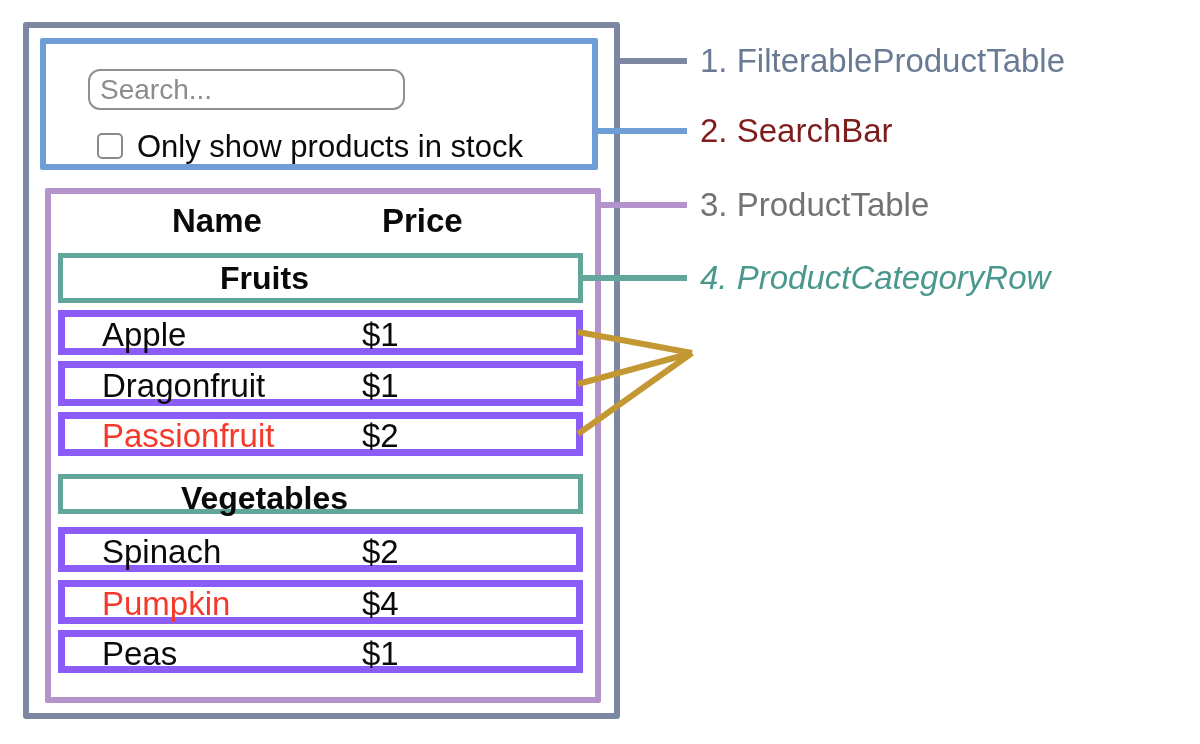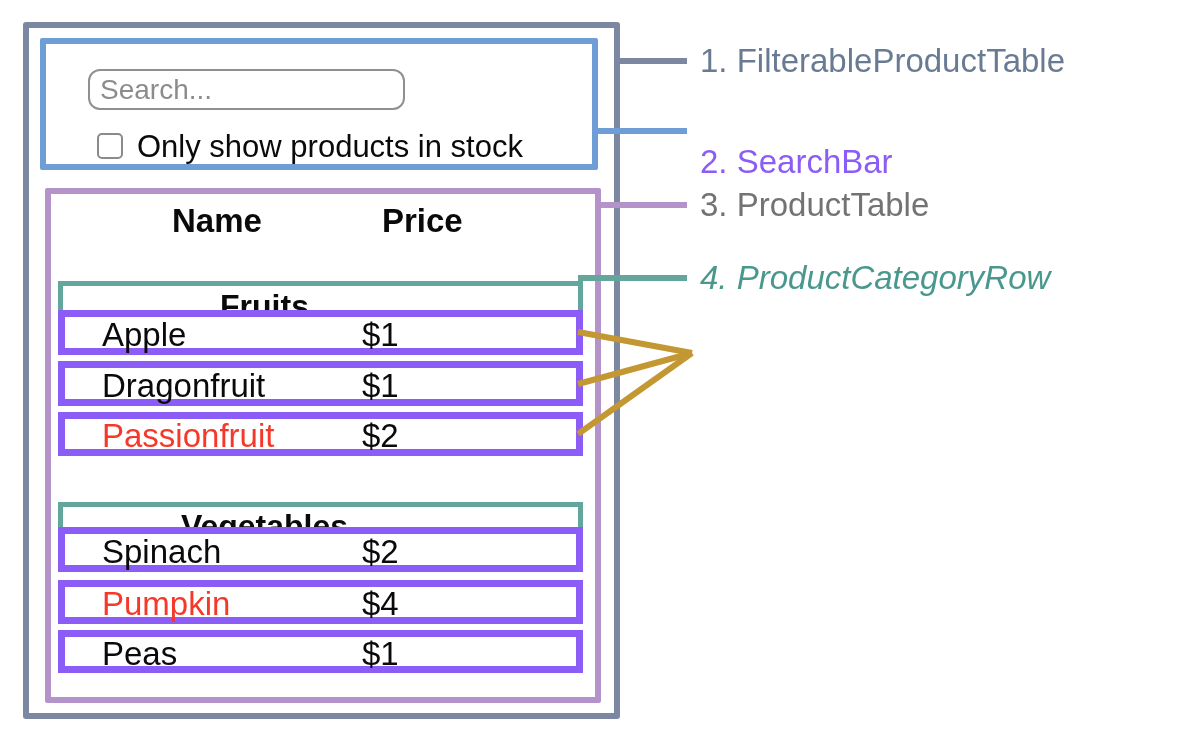--- a/index.html
+++ b/index.html
@@ -20,39 +20,39 @@
   .search-input::placeholder{color:#8c8c8c;opacity:1;}
   .checkbox{left:97px;top:133px;width:26px;height:26px;border:2px solid #8a8a8a;border-radius:5px;background:#fff;cursor:pointer;}
   .checkbox-label{left:137px;top:131px;font-size:31px;line-height:32px;color:#0a0a0a;white-space:nowrap;}
 
   
   .col-header{top:203px;font-size:33px;line-height:36px;font-weight:bold;color:#0a0a0a;white-space:nowrap;}
   .hdr-name{left:172px;}
   .hdr-price{left:382px;}
 
   .row{left:58px;width:525px;background:#fff;}
-  .cat-row{border:5px solid #63a79c;text-align:center;padding-right:112px;font-weight:bold;font-size:32px;color:#0a0a0a;margin-top:28px;}
+  .cat-row{border:5px solid #63a79c;text-align:center;padding-right:112px;font-weight:bold;font-size:32px;color:#0a0a0a;}
   .prod-row{border:7px solid #8b5cf6;}
   .p-name{position:absolute;left:37px;top:0;font-size:33px;color:#0a0a0a;white-space:nowrap;}
   .p-price{position:absolute;left:297px;top:0;font-size:33px;color:#0a0a0a;white-space:nowrap;}
   .oos{color:#f4392b;}
 
   .r-fruits{top:253px;height:50px;line-height:40px;}
   .r-apple{top:310px;height:45px;}  .r-apple .p-name,.r-apple .p-price{line-height:35px;}
   .r-dragonfruit{top:361px;height:45px;} .r-dragonfruit .p-name,.r-dragonfruit .p-price{line-height:35px;}
   .r-passionfruit{top:412px;height:44px;} .r-passionfruit .p-name,.r-passionfruit .p-price{line-height:34px;}
-  .r-vegetables{top:474px;height:48px;line-height:38px;}
+  .r-vegetables{top:474px;height:40px;line-height:38px;}
   .r-spinach{top:527px;height:45px;} .r-spinach .p-name,.r-spinach .p-price{line-height:35px;}
   .r-pumpkin{top:580px;height:44px;} .r-pumpkin .p-name,.r-pumpkin .p-price{line-height:34px;}
   .r-peas{top:630px;height:43px;}   .r-peas .p-name,.r-peas .p-price{line-height:33px;}
 
   
   .legend-label{left:700px;font-size:33px;line-height:38px;white-space:nowrap;}
   .ll-1{top:42px;color:#697a93;}
-  .ll-2{top:112px;color:#8b5cf6;margin-top:31px;}
+  .ll-2{top:112px;color:#7f1d1d;}
   .ll-3{top:186px;color:#737373;}
   .ll-4{top:259px;color:#4a988d;font-style:italic;}
   .ll-5{top:334px;left:706px;color:#ac8933;}
 
   .overlay{left:0;top:0;width:1200px;height:744px;pointer-events:none;}
 </style>
 </head>
 <body>
 
 <div class="canvas">

